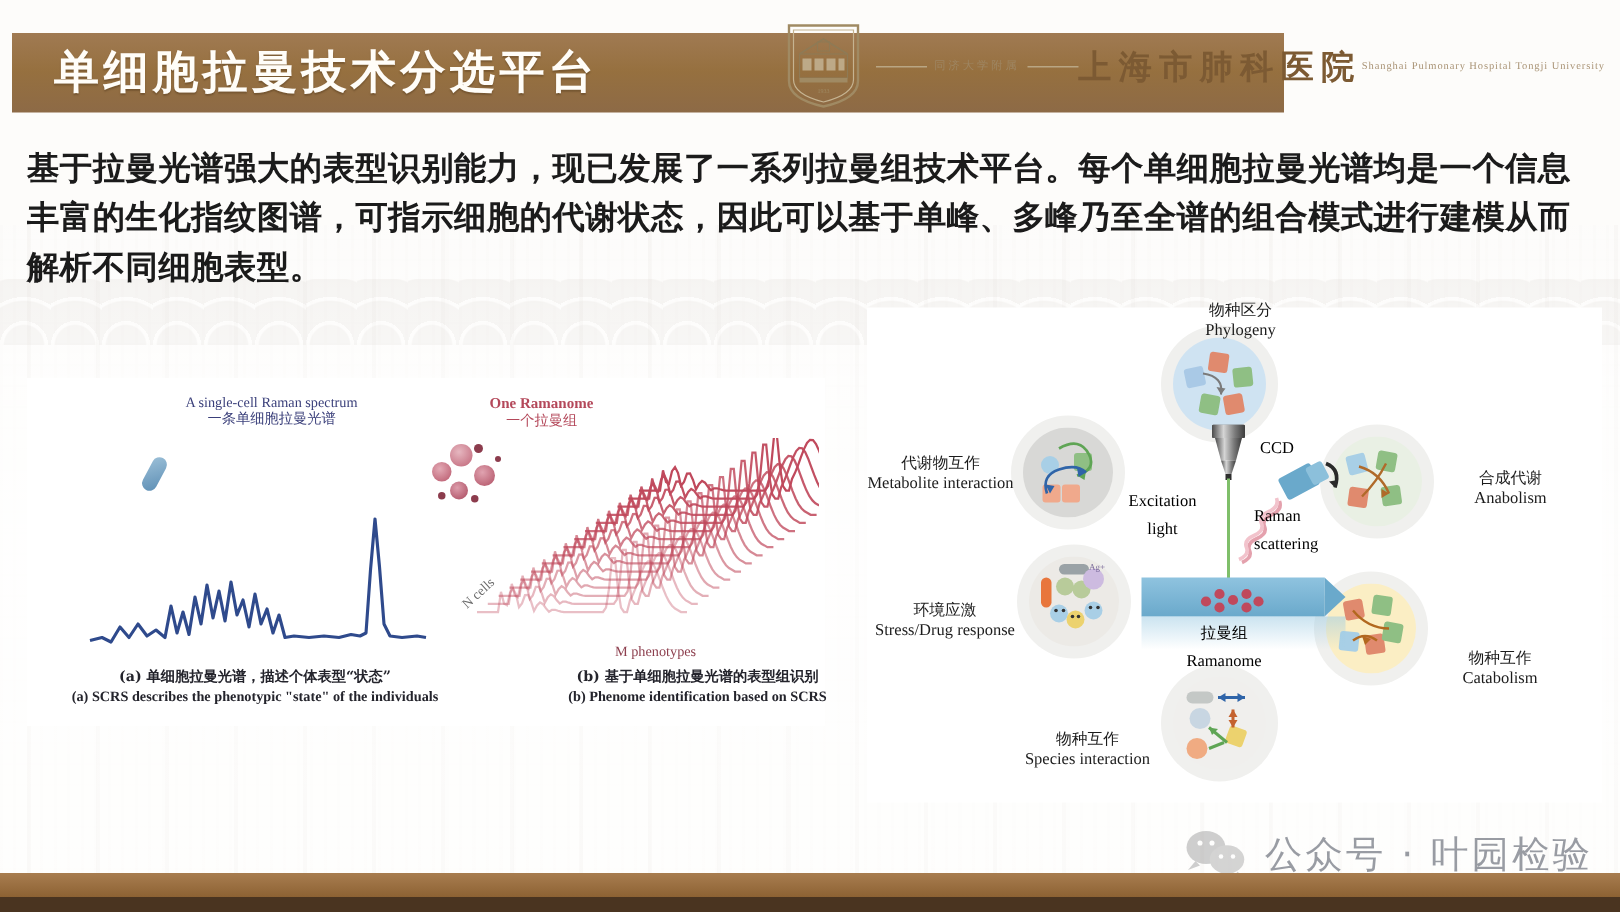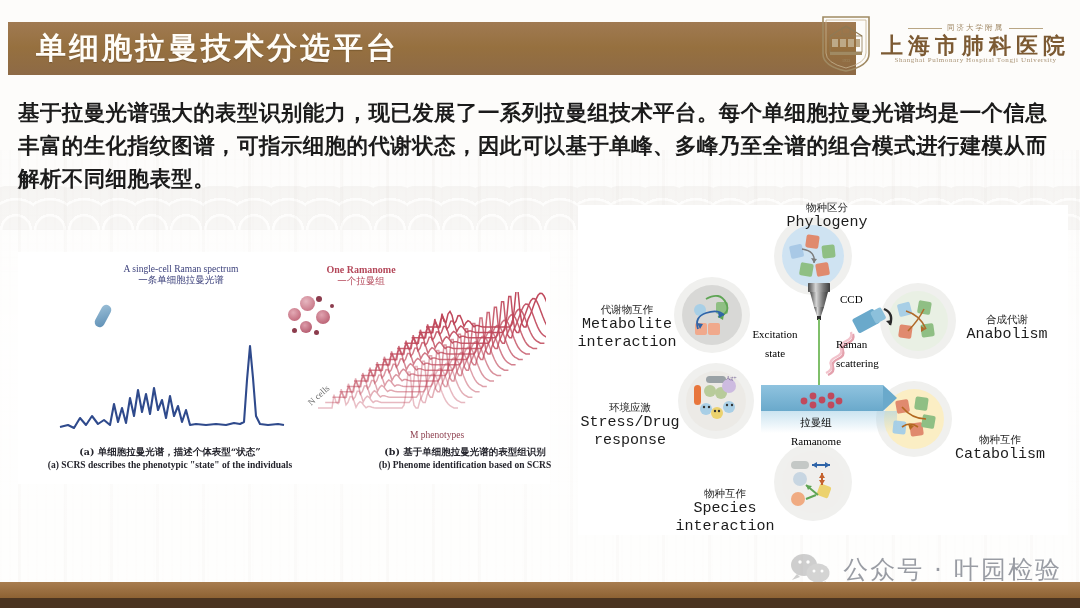--- a/index.html
+++ b/index.html
@@ -49,21 +49,21 @@
   .title-text{
     color:#fffdf8;font-size:30px;font-weight:700;letter-spacing:3px;
     margin-left:28px;
     font-family:"DejaVu Serif","Liberation Serif",serif;
     text-shadow:0 1px 1px rgba(70,45,20,.35);
   }
 
   
   .logo-wrap{position:absolute;right:10px;top:14px;display:flex;align-items:center;gap:9px;}
   .crest{width:52px;height:60px;flex:0 0 auto;}
-  .logo-words{display:flex;flex-direction:column;align-items:center;line-height:1;}
+  .logo-words{display:flex;flex-direction:row;align-items:center;line-height:1;}
   .logo-sub-top{
     display:flex;align-items:center;gap:5px;color:#9e8561;font-size:7.5px;letter-spacing:2px;
   }
   .logo-rule{display:block;width:34px;height:1px;background:#b9a684;}
   .logo-main{
     color:#7c5a33;font-size:22px;font-weight:700;letter-spacing:5px;margin:2px 0 1px;
     font-family:"DejaVu Serif","Liberation Serif",serif;
   }
   .logo-en{color:#a99375;font-size:7px;letter-spacing:.6px;font-family:"Liberation Serif",serif;}
 
@@ -110,21 +110,21 @@
   #cap-a{left:20px;top:446px;width:300px;}
   #cap-b{left:350px;top:446px;width:230px;}
   .cap-cn{font-size:9.5px;font-weight:700;font-family:"DejaVu Serif",serif;}
   .cap-en{font-size:9.5px;font-weight:700;font-family:"Liberation Serif",serif;}
 
   
   .node{position:absolute;border-radius:50%;}
   .halo{background:#f0f0ee;}
   .lbl{position:absolute;text-align:center;line-height:1.2;color:#1c1c1c;}
   .lbl .cn{font-size:10.5px;font-family:"DejaVu Serif",serif;display:block;}
-  .lbl .en{font-size:15px;font-family:Liberation Mono, monospace;display:block;}
+  .lbl .en{font-size:11px;font-family:Liberation Serif, serif;display:block;}
 
   
   .lens{position:absolute;left:228px;top:78px;width:26px;height:38px;}
   .chip{
     position:absolute;left:183px;top:180px;width:122px;height:26px;
     background:linear-gradient(180deg,#8fc3df,#6aa9cb);
   }
   .chip:after{
     content:"";position:absolute;right:-14px;top:0;border-left:14px solid #6aa9cb;
     border-top:13px solid transparent;border-bottom:13px solid transparent;
@@ -387,21 +387,21 @@
         <circle cx="15" cy="7" r="3.4" fill="#c0495c"></circle>
       <circle cx="15" cy="16" r="3.4" fill="#c0495c"></circle>
         <circle cx="24" cy="11" r="3.4" fill="#c0495c"></circle>
       <circle cx="33" cy="7" r="3.4" fill="#c0495c"></circle>
         <circle cx="33" cy="16" r="3.4" fill="#c0495c"></circle>
       <circle cx="41" cy="12" r="3.4" fill="#c0495c"></circle>
     </svg>
 
     <div class="excit-lbl">
       <span class="small-en">Excitation</span><br>
-      <span class="small-en">state</span>
+      <span class="small-en">light</span>
     </div>
     <div class="ccd-lbl">CCD</div>
     <div class="raman-lbl">
       <span class="small-en">Raman</span><br>
       <span class="small-en">scattering</span>
     </div>
     <div class="center-lbl">
       <span class="small-cn">拉曼组</span><br>
       <span class="small-en">Ramanome</span>
     </div>

